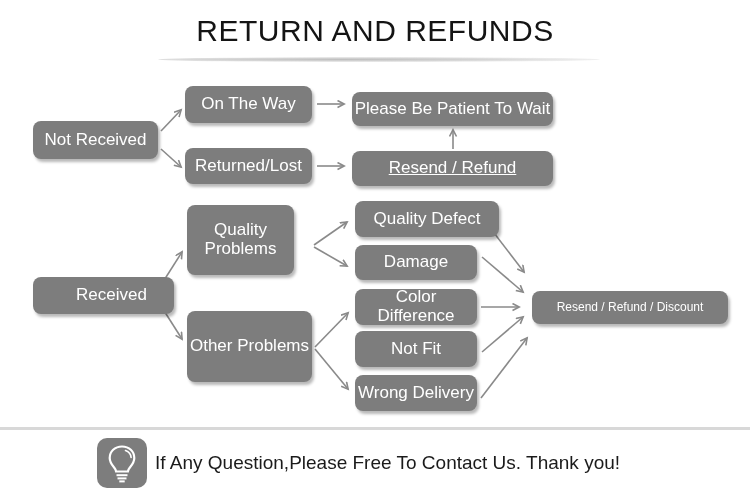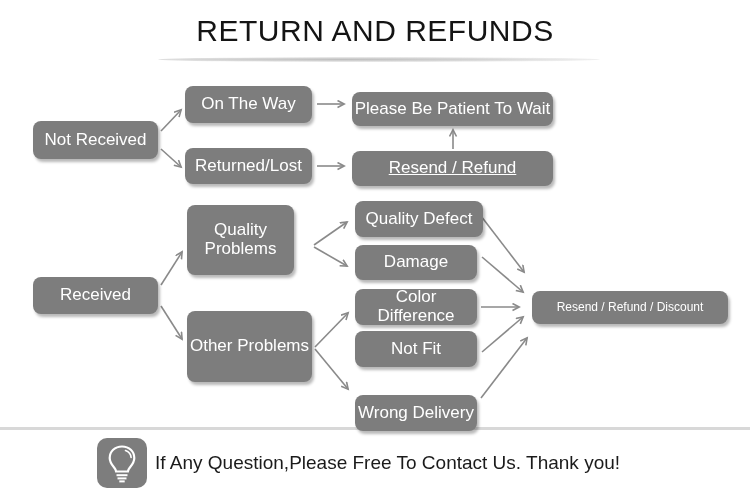--- a/index.html
+++ b/index.html
@@ -39,28 +39,28 @@
   }
 
   
   #n-not-received   { left: 33px;  top: 121px; width: 125px; height: 38px; text-align: right; }
   #n-on-the-way     { left: 185px; top: 86px;  width: 127px; height: 37px; }
   #n-returned-lost  { left: 185px; top: 148px; width: 127px; height: 36px; }
   #n-please-wait    { left: 352px; top: 92px;  width: 201px; height: 34px; }
   #n-resend-refund  { left: 352px; top: 151px; width: 201px; height: 35px; text-decoration: underline; }
 
   
-  #n-received          { left: 33px;  top: 277px; width: 125px; height: 37px; }
+  #n-received          { left: 33px;  top: 277px; width: 125px; height: 37px; padding-left: 16px; }
   #n-quality-problems  { left: 187px; top: 205px; width: 107px; height: 70px; }
   #n-other-problems    { left: 187px; top: 311px; width: 125px; height: 71px; }
-  #n-quality-defect    { left: 355px; top: 201px; width: 128px; height: 36px; }
+  #n-quality-defect    { left: 355px; top: 201px; width: 144px; height: 36px; }
   #n-damage            { left: 355px; top: 245px; width: 122px; height: 35px; }
   #n-color-difference  { left: 355px; top: 289px; width: 122px; height: 36px; }
   #n-not-fit           { left: 355px; top: 331px; width: 122px; height: 36px; }
-  #n-wrong-delivery    { left: 355px; top: 395px; width: 122px; height: 36px; text-align: right; }
+  #n-wrong-delivery    { left: 355px; top: 375px; width: 122px; height: 36px; text-align: right; }
   #n-final             { left: 532px; top: 291px; width: 196px; height: 33px; font-size: 12px; }
 
   .footer-divider {
     position: absolute; left: 0; top: 427px; width: 750px; height: 2.5px;
     background: #d8d8d8;
   }
   .footer-icon-box {
     position: absolute; left: 97px; top: 438px; width: 50px; height: 50px;
     background: #7d7d7d; border-radius: 10px;
     display: flex; align-items: center; justify-content: center;

